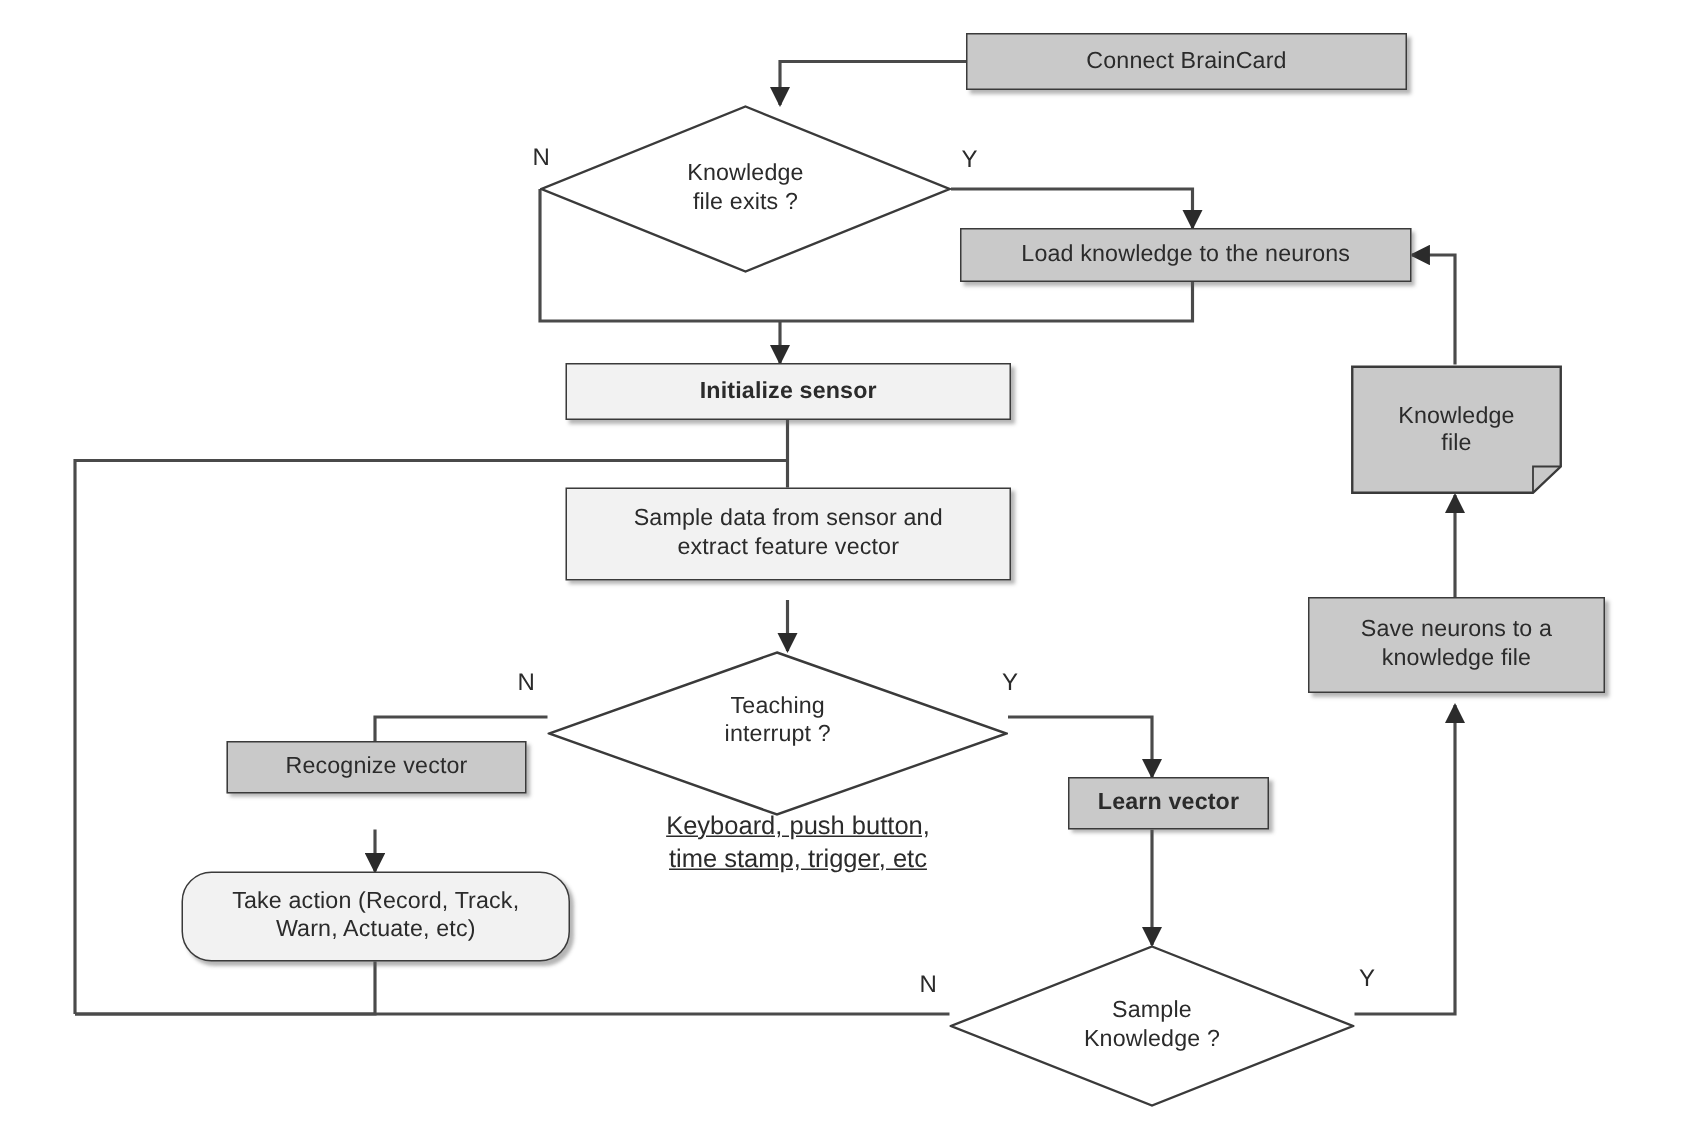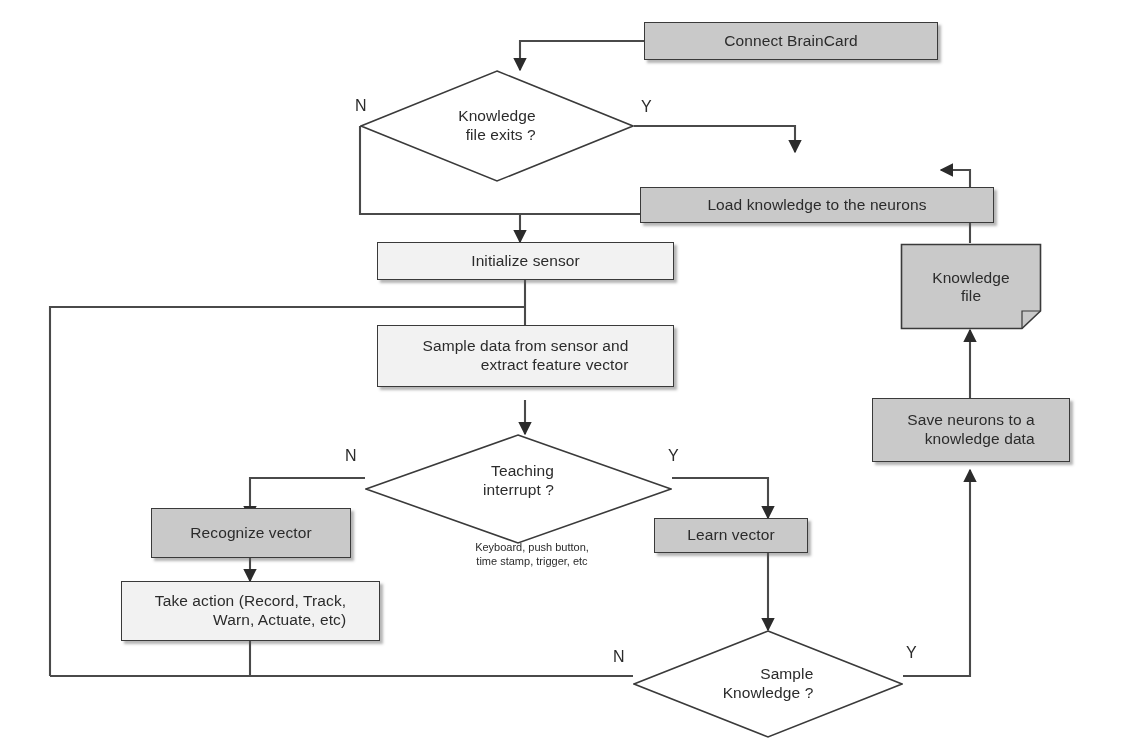--- a/index.html
+++ b/index.html
@@ -44,21 +44,20 @@
   }
   .fill-gray { background: #c9c9c9; }
   .fill-light { background: #f2f2f2; }
 
   .node-label {
     display: block;
     padding: 0 7px;
     white-space: pre-line;
     font-size: 15.5px;
     letter-spacing: 0.1px;
-    text-align: right;
   }
 
   
   .decision {
     z-index: 6;
     background: transparent;
   }
   .decision .node-label {
     font-size: 15.5px;
     position: relative;
@@ -104,26 +103,27 @@
   
   .edge-label {
     position: absolute;
     font-size: 16px;
     color: #2b2b2b;
     z-index: 7;
     white-space: nowrap;
   }
   .annotation {
     position: absolute;
-    font-size: 11px;
+    font-size: 17px;
     color: #2b2b2b;
     text-align: center;
     white-space: pre-line;
     line-height: 1.3;
     z-index: 7;
+    text-decoration: underline;
   }
 </style>
 </head>
 <body>
 
 <div id="canvas">
 
   <svg id="wires" viewBox="0 0 1131 753" xmlns="http://www.w3.org/2000/svg">
     <defs>
       <marker id="arrow" viewBox="0 0 10 10" refX="9" refY="5" markerWidth="6.5" markerHeight="6.5" orient="auto-start-reverse">
@@ -173,65 +173,65 @@
   </div>
 
   <div class="node decision" style="left:360px; top:70px; width:274px; height:112px;">
     <svg class="decision-shape" viewBox="0 0 274 112" preserveAspectRatio="none">
       <polygon points="137,1 273,56 137,111 1,56" fill="#ffffff" stroke="#3a3a3a" stroke-width="1.6" vector-effect="non-scaling-stroke"></polygon>
     </svg>
     <span class="node-label">Knowledge
 file exits ?</span>
   </div>
 
-  <div class="node proc fill-gray" style="left:640px; top:152px; width:354px; height:36px;margin-top:35px;">
+  <div class="node proc fill-gray" style="left:640px; top:152px; width:301px; height:36px;">
     <span class="node-label">Load knowledge to the neurons</span>
   </div>
 
-  <div class="node proc fill-light" style="left:377px; top:242px; width:297px; height:38px;">
+  <div class="node proc fill-light" style="left:377px; top:242px; width:297px; height:38px;font-weight:bold;">
     <span class="node-label">Initialize sensor</span>
   </div>
 
   <div class="node proc fill-light" style="left:377px; top:325px; width:297px; height:62px;">
     <span class="node-label">Sample data  from sensor and
 extract feature vector</span>
   </div>
 
   <div class="node decision" style="left:365px; top:434px; width:307px; height:110px;">
     <svg class="decision-shape" viewBox="0 0 307 110" preserveAspectRatio="none">
       <polygon points="153,1 306,55 153,109 1,55" fill="#ffffff" stroke="#3a3a3a" stroke-width="1.6" vector-effect="non-scaling-stroke"></polygon>
     </svg>
     <span class="node-label" style="transform:translateY(-8px);">Teaching
 interrupt ?</span>
   </div>
 
-  <div class="node proc fill-gray" style="left:151px; top:508px; width:200px; height:50px;">
+  <div class="node proc fill-gray" style="left:151px; top:494px; width:200px; height:35px;">
     <span class="node-label">Recognize vector</span>
   </div>
 
-  <div class="node proc fill-light" style="left:121px; top:581px; width:259px; height:60px;">
+  <div class="node proc fill-light" style="left:121px; top:581px; width:259px; height:60px;border-radius:20px;">
     <span class="node-label">Take action (Record, Track,
 Warn, Actuate, etc)</span>
   </div>
 
-  <div class="node proc fill-gray" style="left:654px; top:518px; width:154px; height:35px;">
+  <div class="node proc fill-gray" style="left:712px; top:518px; width:134px; height:35px;font-weight:bold;">
     <span class="node-label">Learn vector</span>
   </div>
 
   <div class="node decision" style="left:633px; top:630px; width:270px; height:108px;">
     <svg class="decision-shape" viewBox="0 0 270 108" preserveAspectRatio="none">
       <polygon points="135,1 269,54 135,107 1,54" fill="#ffffff" stroke="#3a3a3a" stroke-width="1.6" vector-effect="non-scaling-stroke"></polygon>
     </svg>
     <span class="node-label">Sample
 Knowledge ?</span>
   </div>
 
   <div class="node proc fill-gray" style="left:872px; top:398px; width:198px; height:64px;">
     <span class="node-label">Save neurons to a
-knowledge data</span>
+knowledge file</span>
   </div>
 
   <div class="docshape" style="left:900px; top:243px; width:142px; height:87px;">
     <svg class="docsvg" viewBox="0 0 142 87" preserveAspectRatio="none">
       <path d="M 1.5 1.5 L 140.5 1.5 L 140.5 68 L 122 85.5 L 1.5 85.5 Z" fill="#c9c9c9" stroke="#3a3a3a" stroke-width="1.6" vector-effect="non-scaling-stroke"></path>
       <path d="M 140.5 68 L 122 68 L 122 85.5" fill="none" stroke="#3a3a3a" stroke-width="1.2" vector-effect="non-scaling-stroke"></path>
     </svg>
     <div class="docshape-inner" style="padding-bottom:8px;">
       <span class="node-label">Knowledge
 file</span>

